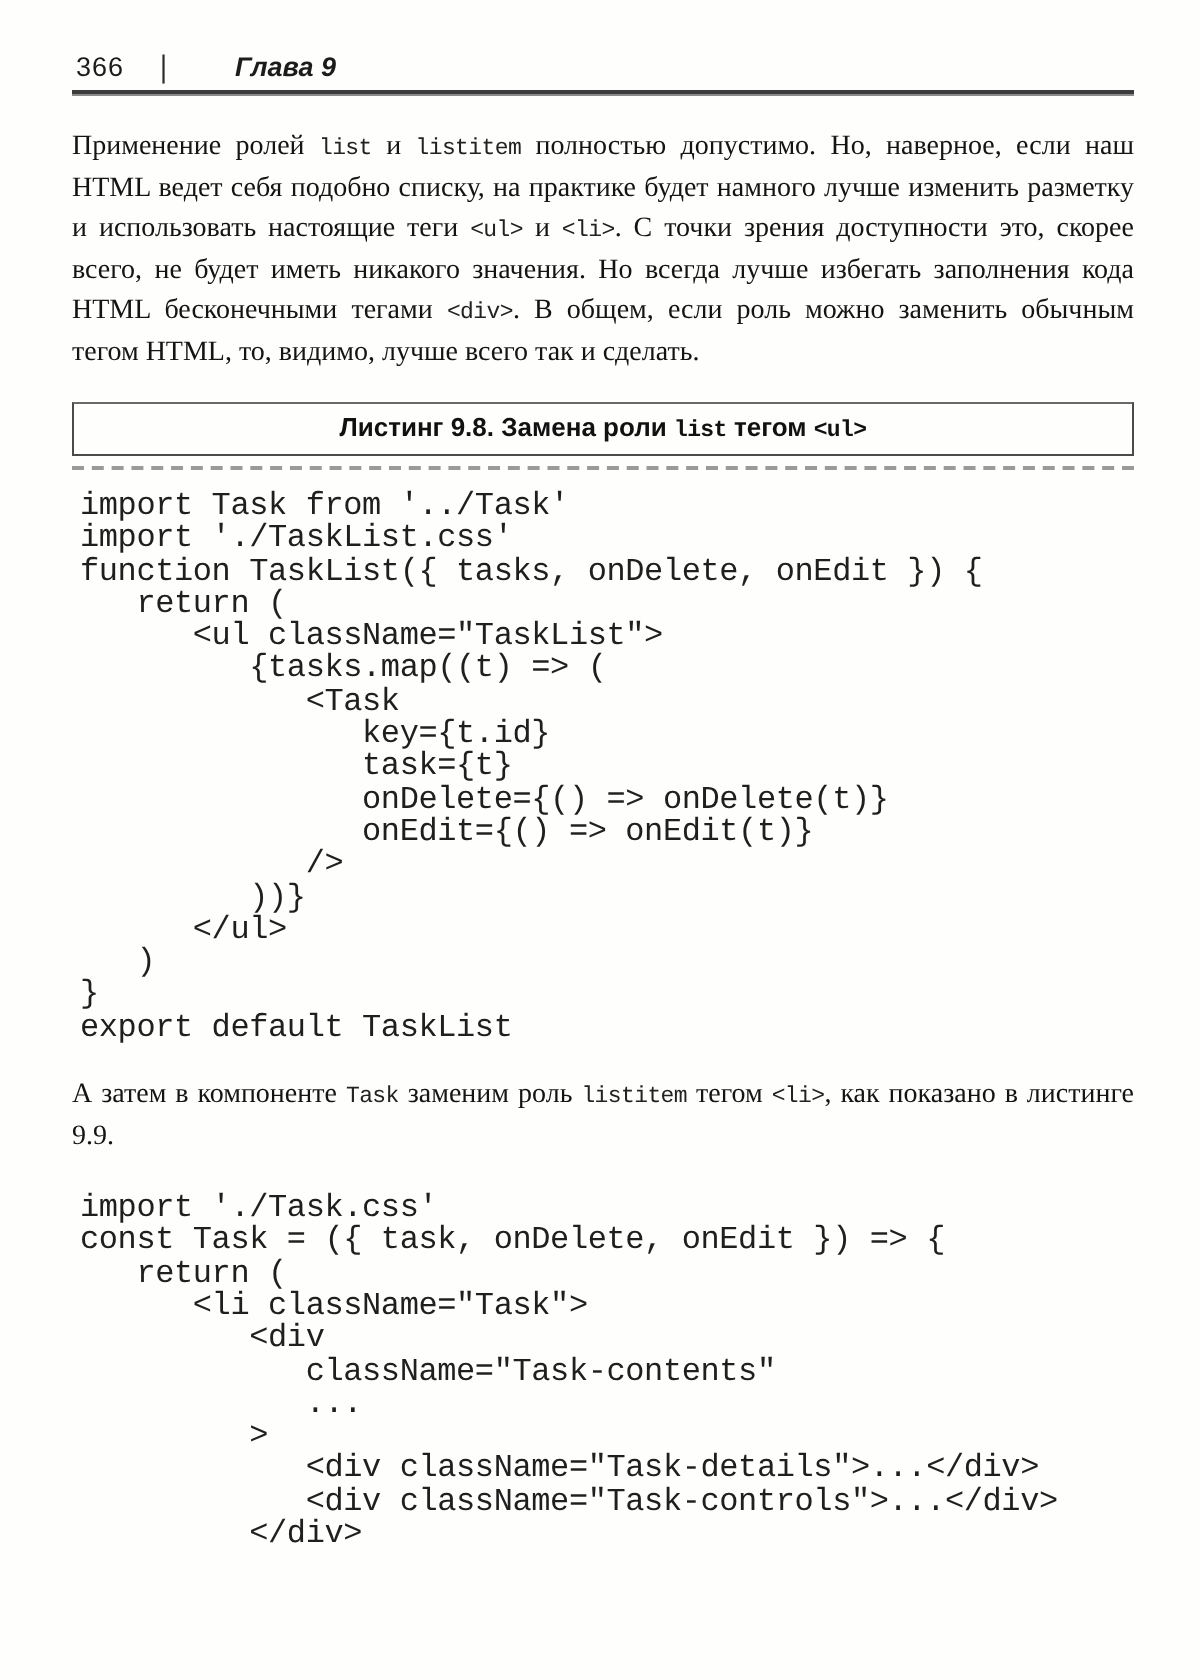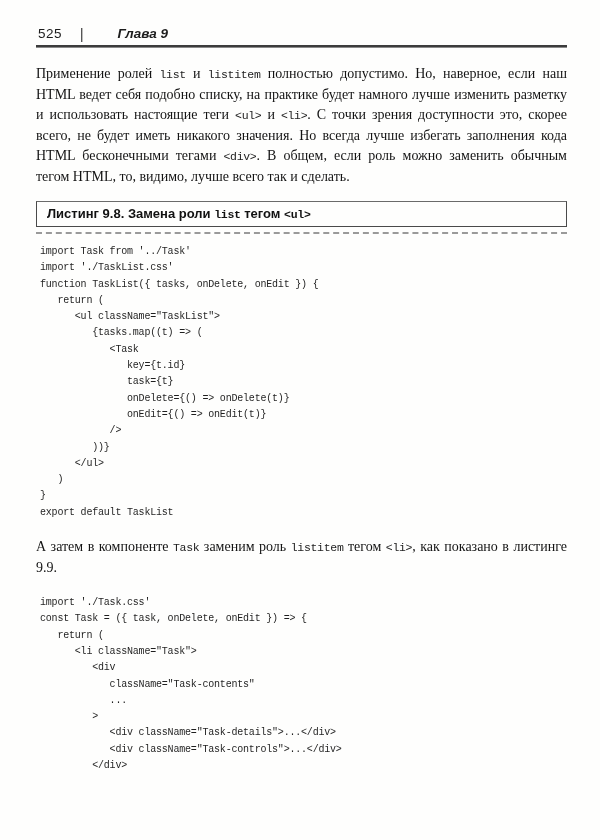--- a/index.html
+++ b/index.html
@@ -63,52 +63,53 @@
     position: relative;
     border: 1px solid #4a4a4a;
     border-top-color: #6a6a6a;
     margin-top: 14px;
     padding: 4px 10px 5px 10px;
     font-family: "Liberation Sans", sans-serif;
     font-weight: bold;
     font-size: 13px;
     color: #111111;
     background: #fefefd;
+    text-align: center;
   }
   .listing-box::after {
     content: "";
     position: absolute;
     left: -1px; right: -1px; bottom: -8px;
     border-top: 2px dashed #9a9a9a;
   }
   .listing-box .mono {
     font-family: "Liberation Mono", "DejaVu Sans Mono", monospace;
     font-weight: bold;
     font-size: 11.5px;
     letter-spacing: -0.3px;
   }
   
   pre.code {
     font-family: "Liberation Mono", "DejaVu Sans Mono", monospace;
-    font-size: 10px;
+    font-size: 16px;
     line-height: 16.3px;
     letter-spacing: -0.2px;
     color: #1f1f1f;
     margin: 17px 0 0 4px;
     white-space: pre;
   }
   .mid-gap { margin-top: 16px; }
 </style>
 </head>
 <body>
 
 <div class="page">
 
   <div class="running-head">
-    <span class="page-num">525</span>
+    <span class="page-num">366</span>
     <span class="sep">|</span>
     <span class="chapter">Глава 9</span>
   </div>
   <div class="head-rule"></div>
 
   <p class="body-text first"><span>Применение ролей </span><span class="mono">list</span><span> и </span><span class="mono">listitem</span><span> полностью допустимо. Но, наверное, если наш HTML ведет себя подобно списку, на практике будет намного лучше изменить разметку и использовать настоящие теги </span><span class="mono">&lt;ul&gt;</span><span> и </span><span class="mono">&lt;li&gt;</span><span>. С точки зрения доступности это, скорее всего, не будет иметь никакого значения. Но всегда лучше избегать заполнения кода HTML бесконечными тегами </span><span class="mono">&lt;div&gt;</span><span>. В общем, если роль можно заменить обычным тегом HTML, то, видимо, лучше всего так и сделать.</span></p>
 
 
   <div class="listing-box">
     <span class="listing-title"><span>Листинг 9.8. Замена роли </span><span class="mono">list</span><span> тегом </span><span class="mono">&lt;ul&gt;</span></span>

